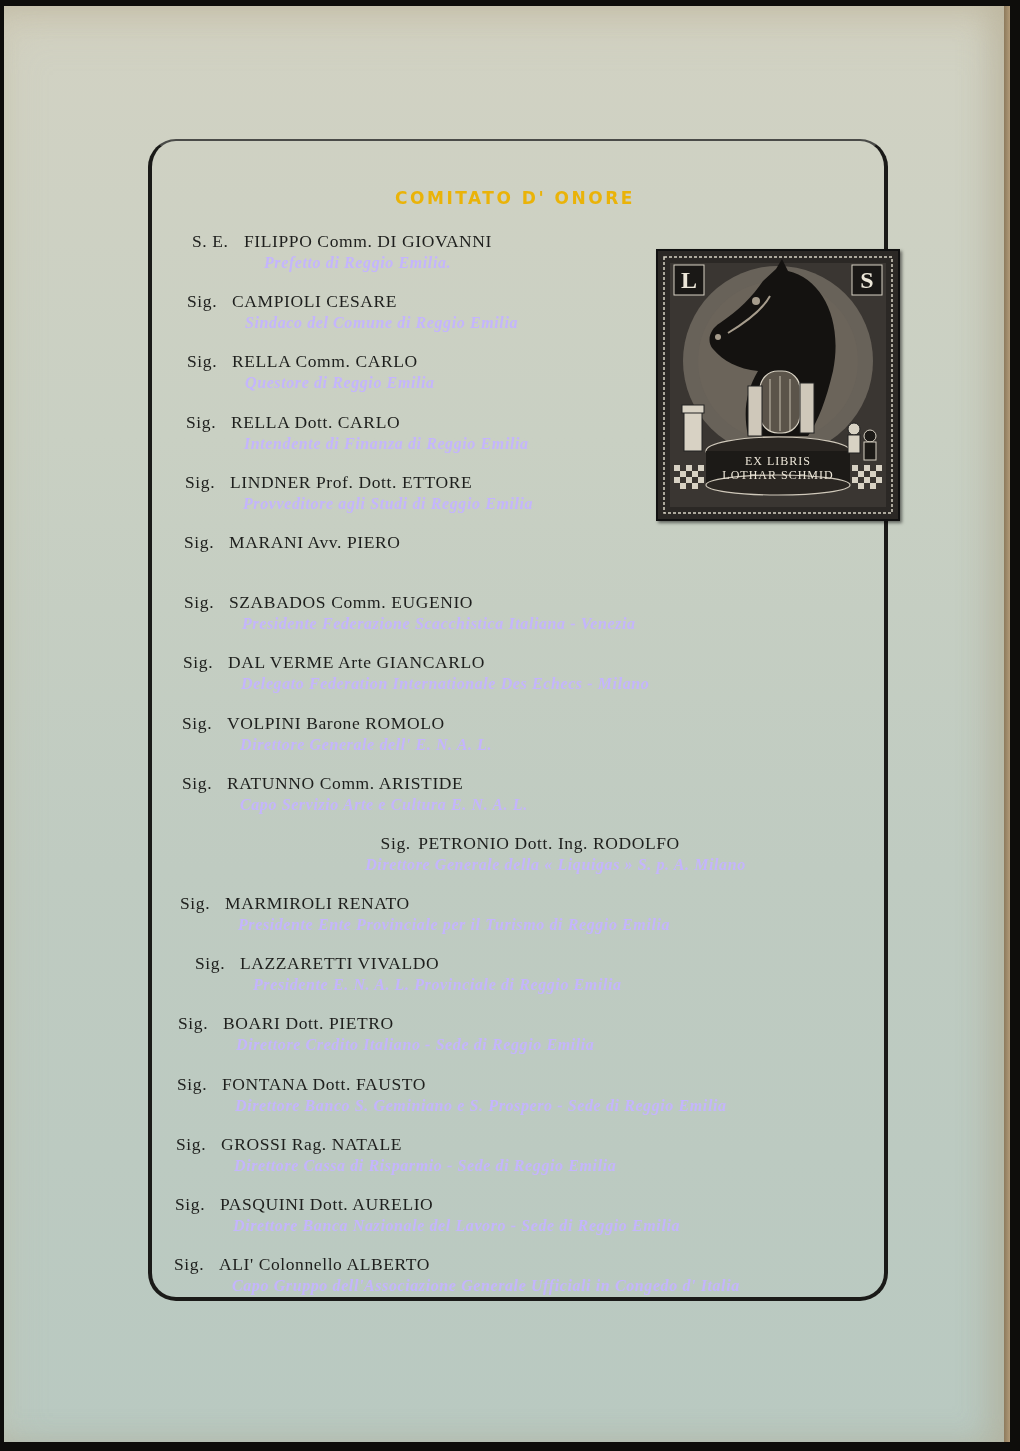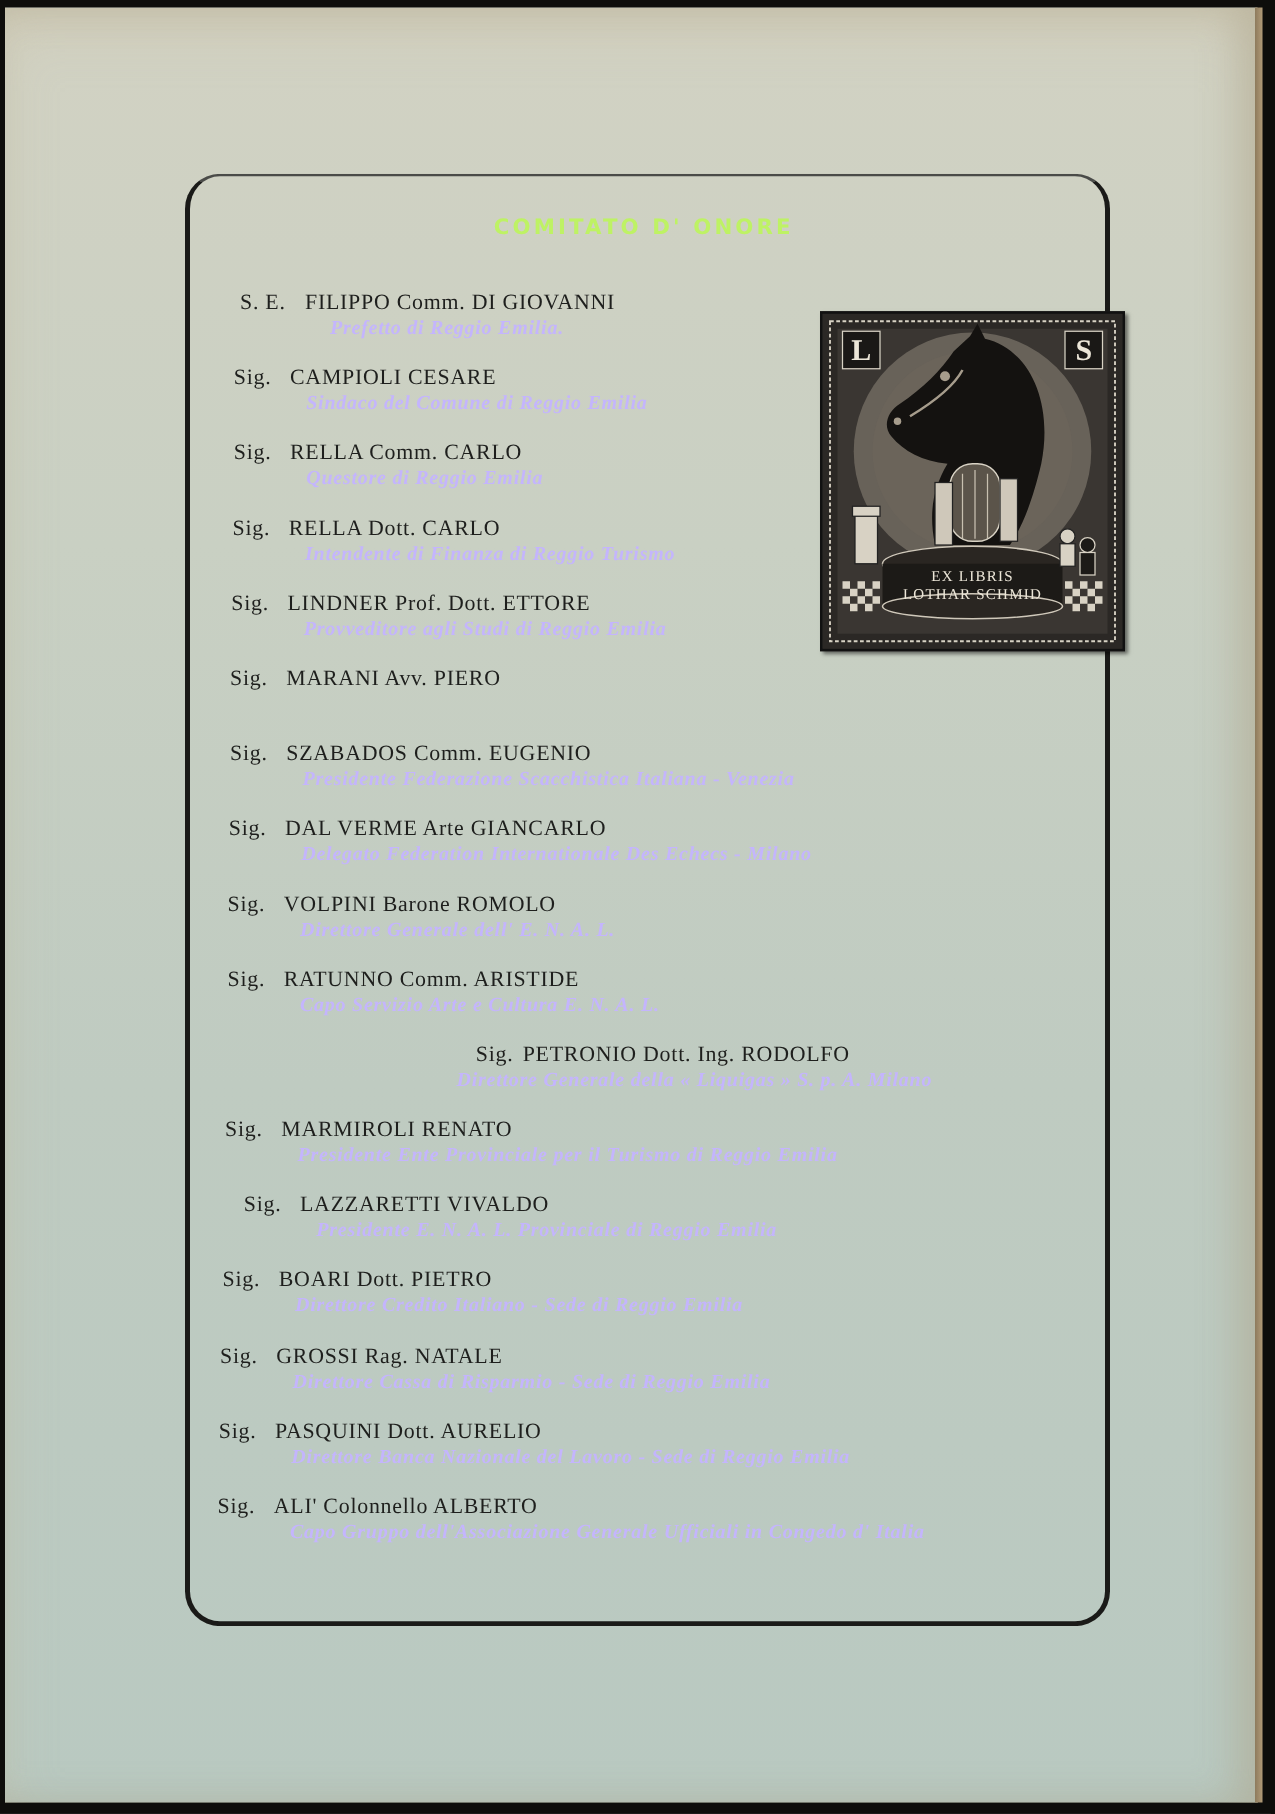--- a/index.html
+++ b/index.html
@@ -17,23 +17,23 @@
     position: absolute; right: 10px; top: 6px; width: 6px; height: 1436px;
     background: linear-gradient(90deg, #8d7a5c, #b29b78);
   }
   .frame {
     position: absolute; left: 148px; top: 139px; width: 740px; height: 1162px;
     border: 4px solid #1a1a18; border-radius: 28px;
     border-top-width: 2px; border-top-color: #4a4b48;
     box-sizing: border-box;
   }
   .title {
-    position: absolute; left: 300px; top: 172px; width: 430px; text-align: center;
+    position: absolute; left: 300px; top: 188px; width: 430px; text-align: center;
     font-family: "DejaVu Sans", sans-serif; font-weight: bold; font-size: 17px;
-    letter-spacing: 2.5px; color: #bef264;
+    letter-spacing: 2.5px; color: #eab308;
   }
   .entries {
     position: absolute; left: 172px; top: 230px; width: 700px;
     font-family: "Liberation Serif", serif; color: #1e1f1d;
   }
   .entry { height: 60.2px; position: relative; }
   .entry .name-line { font-size: 17.5px; letter-spacing: 0.6px; white-space: nowrap; line-height: 22px; }
   .entry .honorific { display: inline-block; min-width: 45px; }
   .entry .role-line {
     font-style: italic; font-weight: bold; font-size: 16px; letter-spacing: 0.6px;
@@ -64,21 +64,21 @@
     <div class="entry" style="margin-left: 15px;">
       <div class="name-line"><span class="honorific">Sig.</span><span>CAMPIOLI CESARE</span></div>
       <div class="role-line">Sindaco del Comune di Reggio Emilia</div>
     </div>
     <div class="entry" style="margin-left: 15px;">
       <div class="name-line"><span class="honorific">Sig.</span><span>RELLA Comm. CARLO</span></div>
       <div class="role-line">Questore di Reggio Emilia</div>
     </div>
     <div class="entry" style="margin-left: 14px;">
       <div class="name-line"><span class="honorific">Sig.</span><span>RELLA Dott. CARLO</span></div>
-      <div class="role-line">Intendente di Finanza di Reggio Turismo</div>
+      <div class="role-line">Intendente di Finanza di Reggio Emilia</div>
     </div>
     <div class="entry" style="margin-left: 13px;">
       <div class="name-line"><span class="honorific">Sig.</span><span>LINDNER Prof. Dott. ETTORE</span></div>
       <div class="role-line">Provveditore agli Studi di Reggio Emilia</div>
     </div>
     <div class="entry" style="margin-left: 12px;">
       <div class="name-line"><span class="honorific">Sig.</span><span>MARANI Avv. PIERO</span></div>
     </div>
     <div class="entry" style="margin-left: 12px;">
       <div class="name-line"><span class="honorific">Sig.</span><span>SZABADOS Comm. EUGENIO</span></div>
@@ -104,20 +104,24 @@
       <div class="name-line"><span class="honorific">Sig.</span><span>MARMIROLI RENATO</span></div>
       <div class="role-line">Presidente Ente Provinciale per il Turismo di Reggio Emilia</div>
     </div>
     <div class="entry" style="margin-left: 23px;">
       <div class="name-line"><span class="honorific">Sig.</span><span>LAZZARETTI VIVALDO</span></div>
       <div class="role-line">Presidente E. N. A. L. Provinciale di Reggio Emilia</div>
     </div>
     <div class="entry" style="margin-left: 6px;">
       <div class="name-line"><span class="honorific">Sig.</span><span>BOARI Dott. PIETRO</span></div>
       <div class="role-line">Direttore Credito Italiano - Sede di Reggio Emilia</div>
+    </div>
+    <div class="entry" style="margin-left: 5px;">
+      <div class="name-line"><span class="honorific">Sig.</span><span>FONTANA Dott. FAUSTO</span></div>
+      <div class="role-line">Direttore Banco S. Geminiano e S. Prospero - Sede di Reggio Emilia</div>
     </div>
     <div class="entry" style="margin-left: 4px;">
       <div class="name-line"><span class="honorific">Sig.</span><span>GROSSI Rag. NATALE</span></div>
       <div class="role-line">Direttore Cassa di Risparmio - Sede di Reggio Emilia</div>
     </div>
     <div class="entry" style="margin-left: 3px;">
       <div class="name-line"><span class="honorific">Sig.</span><span>PASQUINI Dott. AURELIO</span></div>
       <div class="role-line">Direttore Banca Nazionale del Lavoro - Sede di Reggio Emilia</div>
     </div>
     <div class="entry" style="margin-left: 2px;">

